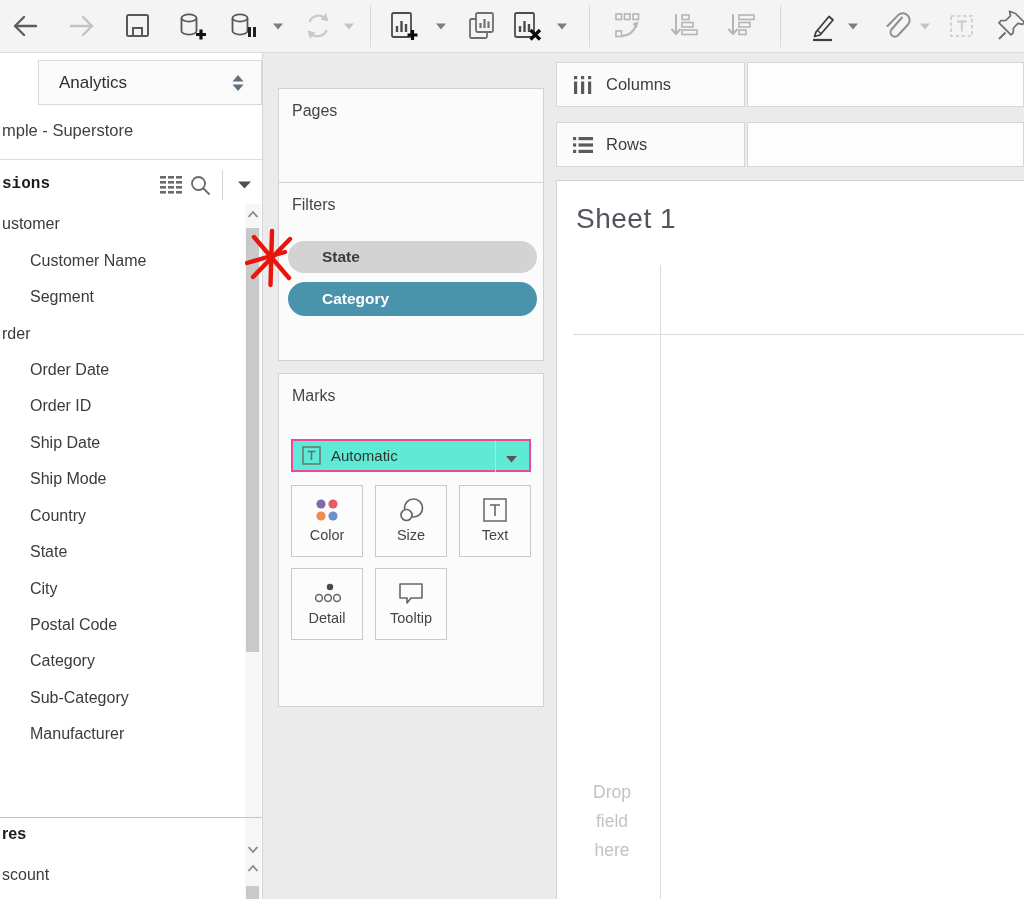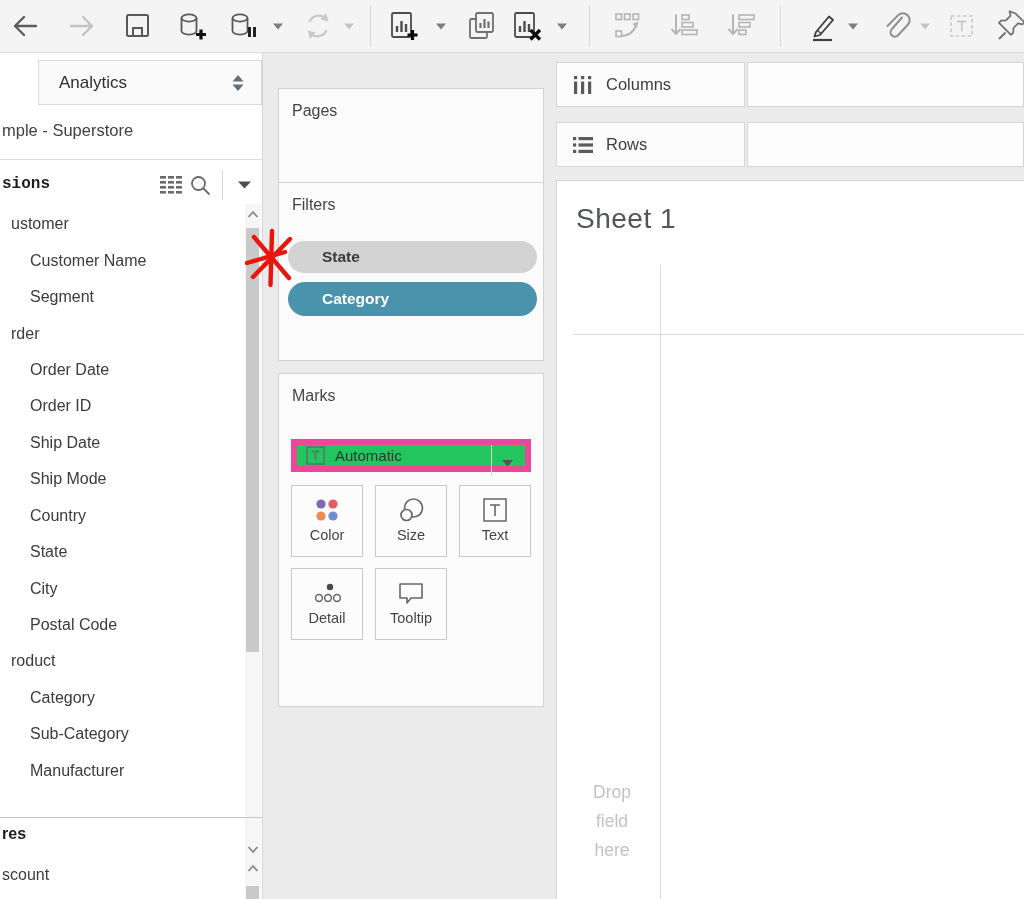--- a/index.html
+++ b/index.html
@@ -22,42 +22,42 @@
   .analytics-tab .updown{position:absolute;right:16px;top:13px;}
   .datasource{position:absolute;left:2px;top:68px;font-size:16.5px;color:#3f3f3f;}
   .pane-divider{position:absolute;left:0;width:262px;height:1px;background:#dcdcdc;}
   .dim-header-row{position:absolute;left:0;top:112px;width:262px;height:40px;}
   .pane-header{font-weight:bold;font-size:16px;color:#1c1c1c;}
   .dim-header-row .pane-header{position:absolute;left:2px;top:10px;font-family:Liberation Mono, monospace;}
   .hdr-icon{position:absolute;top:9px;}
   .hdr-div{position:absolute;left:222px;top:5px;height:30px;width:1px;background:#d4d4d4;}
   .field-list{position:absolute;left:0;top:153px;width:244px;height:611px;overflow:hidden;}
   .field-row{height:36.45px;display:flex;align-items:center;font-size:16px;color:#3b3b3b;white-space:nowrap;}
-  .field-row.group{padding-left:11px;}
+  .field-row.group{padding-left:2px;}
   .field-row.child{padding-left:30px;}
   .measures-header{position:absolute;left:2px;top:772px;}
   .measure-row{position:absolute;left:2px;top:813px;font-size:16px;color:#3b3b3b;}
 
   
   .scroll{position:absolute;width:16px;background:#f6f6f6;}
   .scroll .thumb{position:absolute;left:1px;width:13px;background:#c9c9c9;}
   .scroll .chev{position:absolute;left:2px;}
 
   
   .card{position:absolute;background:#fbfbfb;border:1px solid #d2d2d2;}
   .card-title{position:absolute;left:13px;top:13px;font-size:16px;color:#454545;}
   .pill{position:absolute;left:9px;width:249px;border-radius:17px;display:flex;align-items:center;}
   .pill .pill-label{margin-left:34px;font-size:15.5px;font-weight:bold;}
   .pill-normal{background:#d3d3d3;height:32px;}
   .pill-normal .pill-label{color:#3c3c3c;}
   .pill-active{background:#4a93ad;height:34px;}
   .pill-active .pill-label{color:#ffffff;}
 
-  .marktype{position:absolute;left:12px;top:65px;width:240px;height:33px;background:#22c55e;
-    border:6px solid #ec4899;display:flex;align-items:center;}
+  .marktype{position:absolute;left:12px;top:65px;width:240px;height:33px;background:#5eead4;
+    border:2px solid #ec4899;display:flex;align-items:center;}
   .marktype .mt-label{margin-left:10px;font-size:15px;color:#333333;}
   .mt-divider{position:absolute;right:33px;top:0;height:31px;width:1px;background:#d4d4d4;}
   .mt-caret{position:absolute;right:11px;top:14px;}
   .mark-btn{position:absolute;width:72px;height:72px;border:1px solid #c9c9c9;background:#fcfcfc;
     display:flex;flex-direction:column;align-items:center;}
   .mark-btn .mb-icon{margin-top:9px;height:30px;display:flex;align-items:center;}
   .mark-btn .mb-label{font-size:14.5px;color:#444444;margin-top:2px;}
 
   
   .shelf-label{position:absolute;background:#fbfbfb;border:1px solid #d6d6d6;display:flex;align-items:center;}
@@ -227,21 +227,20 @@
       <div class="field-row child">Segment</div>
       <div class="field-row group">rder</div>
       <div class="field-row child">Order Date</div>
       <div class="field-row child">Order ID</div>
       <div class="field-row child">Ship Date</div>
       <div class="field-row child">Ship Mode</div>
       <div class="field-row child">Country</div>
       <div class="field-row child">State</div>
       <div class="field-row child">City</div>
       <div class="field-row child">Postal Code</div>
-      <div class="field-row group">roduct</div>
       <div class="field-row child">Category</div>
       <div class="field-row child">Sub-Category</div>
       <div class="field-row child">Manufacturer</div>
     </div>
 
   <div class="scroll" style="left:245px;top:151px;height:666px;">
     <svg class="chev" style="top:6px" width="12" height="9" viewBox="0 0 12 9">
       <path d="M1.5 7 L6 2 L10.5 7" stroke="#8a8a8a" stroke-width="1.8" fill="none"></path>
     </svg>
     <div class="thumb" style="top:24px;height:424px;"></div>

